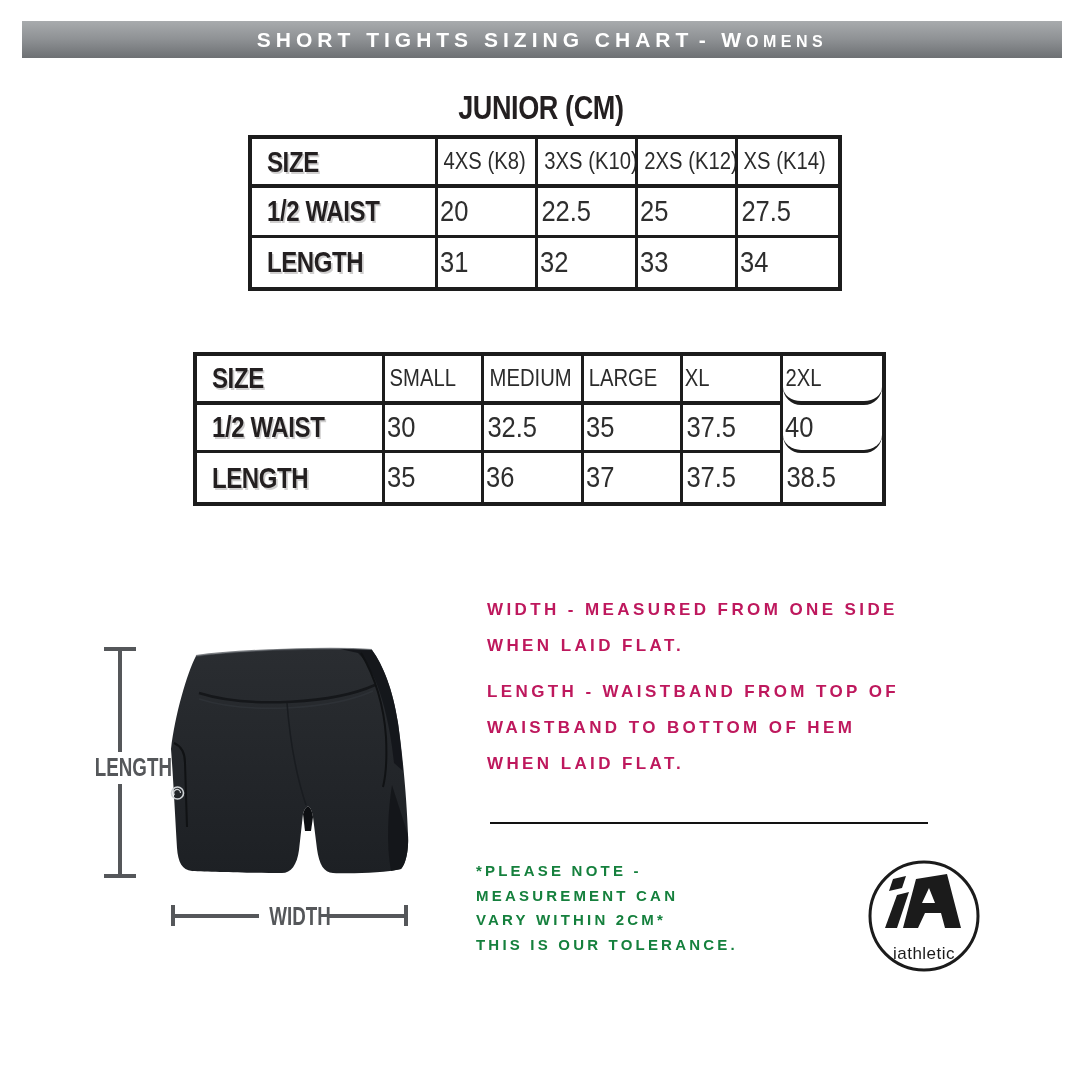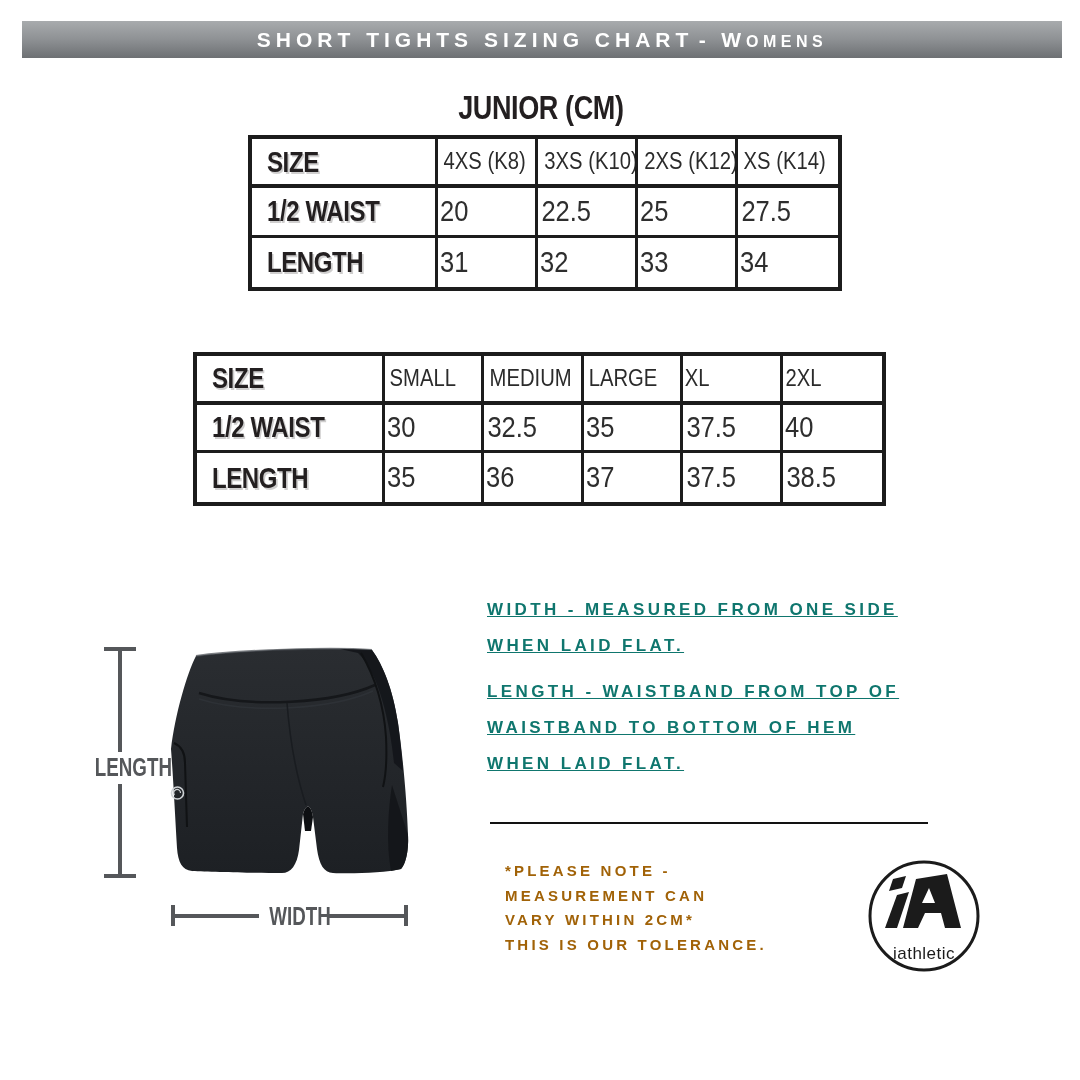--- a/index.html
+++ b/index.html
@@ -27,45 +27,45 @@
   .junior{left:248px;top:135px;width:586px;height:148px;
     grid-template-columns:186px repeat(4,1fr);grid-auto-rows:1fr;}
   .adult{left:193px;top:352px;width:685px;height:146px;
     grid-template-columns:188px repeat(5,1fr);grid-auto-rows:1fr;}
   .cell{display:flex;align-items:center;
     border-right:3px solid #1c1c1c;border-bottom:3px solid #1c1c1c;overflow:hidden;}
   .cell.lab{justify-content:flex-start;padding-left:15px;}
   .junior .cell:nth-child(5n){border-right:none;}
   .junior .cell:nth-child(n+11){border-bottom:none;}
   .junior .cell:nth-child(-n+5){border-bottom-width:4px;}
-  .adult .cell:nth-child(6n){border-right:none;}
+  .adult .cell:nth-child(6n){border-right:none;border-radius:18px;}
   .adult .cell:nth-child(n+13){border-bottom:none;}
   .adult .cell:nth-child(-n+6){border-bottom-width:4px;}
   .lab-txt{display:inline-block;font-weight:700;font-size:30px;letter-spacing:-.5px;
     transform:scaleX(.8);transform-origin:left center;white-space:nowrap;color:#231f20;
     text-shadow:2px 2px 0 rgba(35,31,32,.22);}
   .hdr-txt{display:inline-block;font-weight:400;font-size:23px;
     transform:scaleX(.88);transform-origin:center;white-space:nowrap;color:#2b2b2b;}
   .val-txt{display:inline-block;font-weight:400;font-size:29px;
     transform:scaleX(.88);transform-origin:center;white-space:nowrap;color:#2e2e2e;}
 
   
   .mline{position:absolute;background:#55575a;}
   .mlabel{position:absolute;text-align:center;white-space:nowrap;}
   .mlabel span{display:inline-block;font-weight:700;font-size:25px;color:#55575a;
     transform:scaleX(.75);transform-origin:center;letter-spacing:0;}
   .shorts-svg{position:absolute;left:165px;top:645px;}
   .logo-svg{position:absolute;left:866px;top:858px;}
 
   
-  .desc{position:absolute;left:487px;top:592px;color:#0f766e;text-decoration:underline;}
+  .desc{position:absolute;left:487px;top:592px;color:#be185d;}
   .desc .line{font-weight:700;font-size:17px;letter-spacing:3.4px;line-height:36px;white-space:nowrap;}
   .desc .para2{margin-top:10px;}
   .rule{position:absolute;left:490px;top:822px;width:438px;height:2px;background:#121212;}
-  .note{position:absolute;left:505px;top:859px;color:#a16207;}
+  .note{position:absolute;left:476px;top:859px;color:#15803d;}
   .note .line{font-weight:700;font-size:15px;letter-spacing:3.2px;line-height:24.5px;white-space:nowrap;}
 </style>
 </head>
 <body>
 
 <div class="page">
 
   <div class="header-bar">
     <span class="hb-main">SHORT TIGHTS SIZING CHART</span>
     <span class="hb-dash">-</span>

